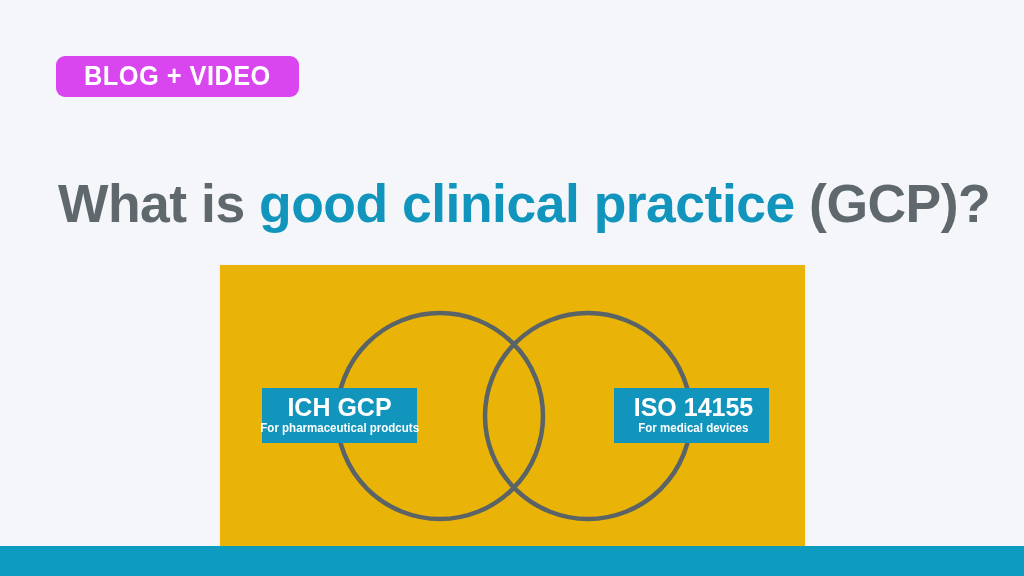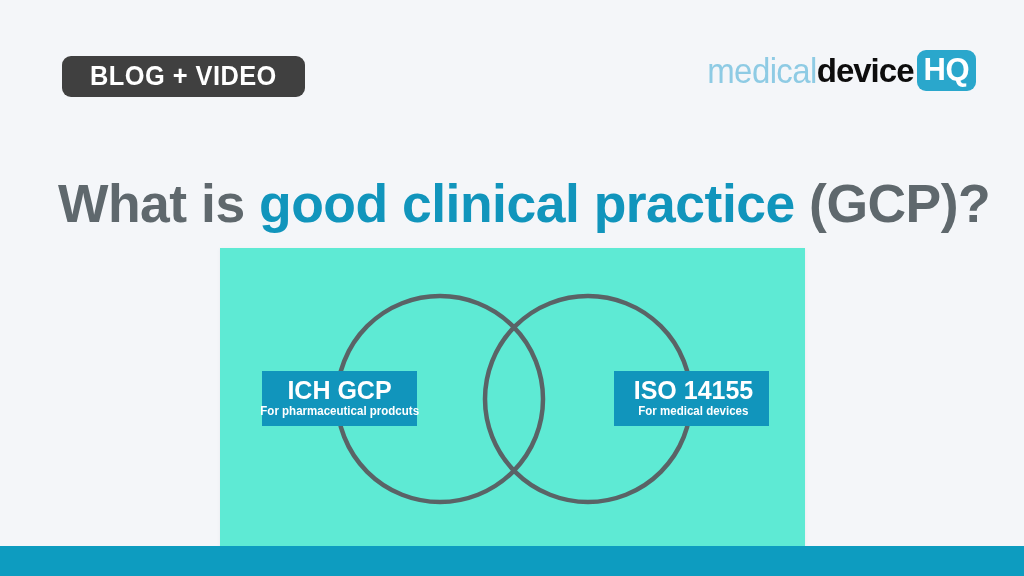--- a/index.html
+++ b/index.html
@@ -20,28 +20,28 @@
     inset: 0;
     width: 1024px;
     height: 576px;
     background: #f4f6f9;
     overflow: hidden;
   }
 
   
   .badge {
     position: absolute;
-    left: 62px;
+    left: 56px;
     top: 56px;
     height: 41px;
     padding: 0 22px;
     display: flex;
     align-items: center;
     justify-content: center;
-    background: #404040;
+    background: #d946ef;
     border-radius: 9px;
     box-sizing: border-box;
   }
   .badge-label {
     color: #ffffff;
     font-family: "Liberation Sans Narrow", "Liberation Sans", sans-serif;
     font-weight: bold;
     font-size: 27px;
     letter-spacing: 0.5px;
     line-height: 1;
@@ -104,24 +104,24 @@
     transform: scaleX(0.99);
     transform-origin: left top;
   }
   .t-gray { color: #5f686d; }
   .t-teal { color: #1195bc; }
 
   
   .card {
     position: absolute;
     left: 220px;
-    top: 248px;
+    top: 265px;
     width: 585px;
     height: 302px;
-    background: #5eead4;
+    background: #eab308;
     box-shadow: 0 1px 3px rgba(120,130,140,0.10);
   }
 
   .venn-svg {
     position: absolute;
     left: 0;
     top: 0;
     width: 585px;
     height: 302px;
     display: block;
@@ -184,25 +184,20 @@
 </style>
 </head>
 <body>
 
 <div id="slide">
 
   <div class="badge">
     <span class="badge-label">BLOG + VIDEO</span>
   </div>
 
-  <div class="logo">
-    <span class="logo-medical">medical</span>
-      <span class="logo-device">device</span>
-      <span class="logo-hq">HQ</span>
-  </div>
 
   <h1 class="title"><span class="t-gray">What is </span><span class="t-teal">good clinical practice</span><span class="t-gray"> (GCP)?</span></h1>
 
   <div class="card">
 
     <svg class="venn-svg" viewBox="0 0 585 302" aria-hidden="true">
       <circle cx="220" cy="151" r="103" fill="none" stroke="#5a6366" stroke-width="4.5"></circle>
       <circle cx="368" cy="151" r="103" fill="none" stroke="#5a6366" stroke-width="4.5"></circle>
     </svg>
 

